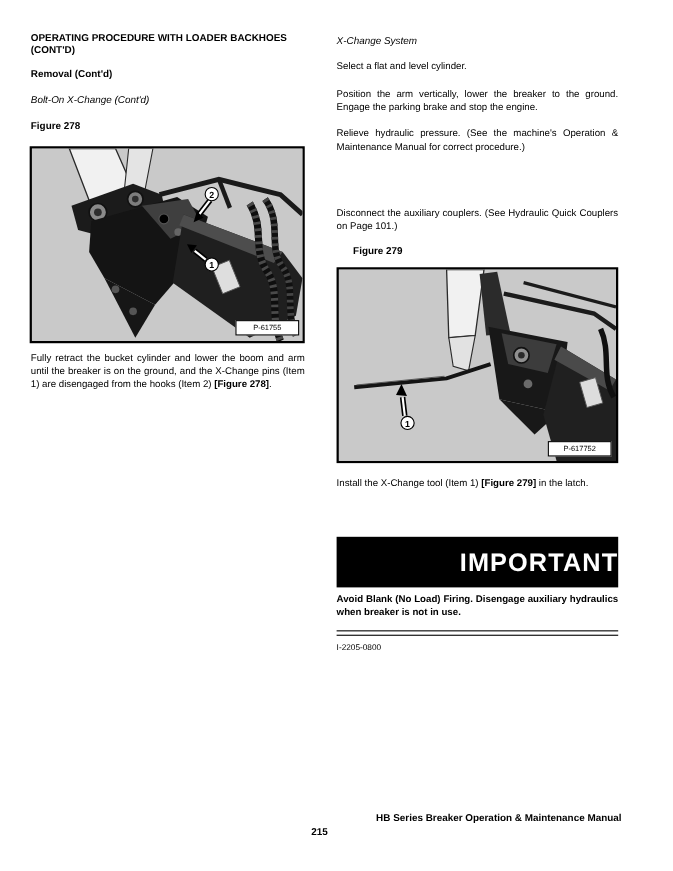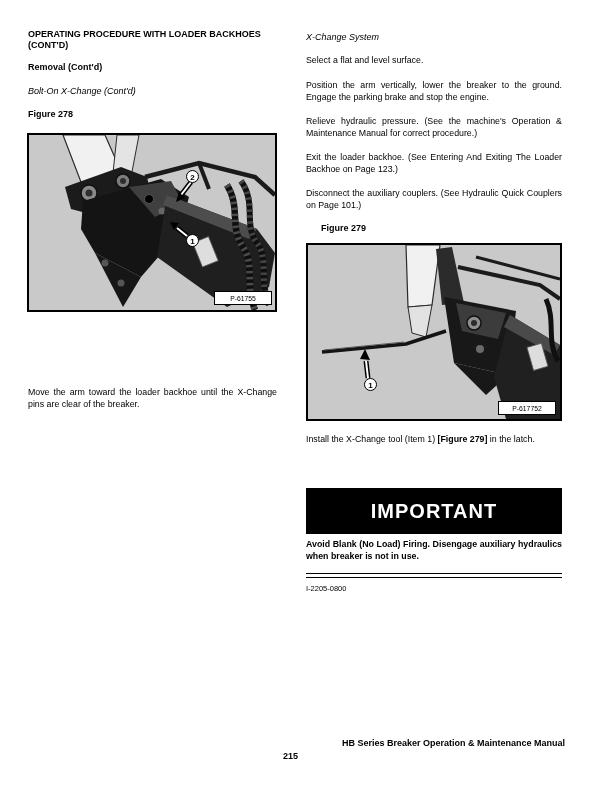--- a/index.html
+++ b/index.html
@@ -17,21 +17,21 @@
   .callout{
     position:absolute;width:13px;height:13px;border:1.4px solid #000;border-radius:50%;
     background:#fff;font-size:8px;font-weight:bold;line-height:13px;text-align:center;box-sizing:border-box;
   }
   .photo-label{
     position:absolute;background:#fff;border:1px solid #000;font-size:6.8px;
     display:flex;align-items:center;justify-content:center;box-sizing:border-box;
   }
   .important-box{
     position:absolute;left:306px;top:488px;width:256px;height:46px;background:#000;color:#fff;
-    display:flex;align-items:center;justify-content:center;font-weight:bold;font-size:20px;letter-spacing:1px;
+    display:flex;align-items:center;justify-content:flex-end;font-weight:bold;font-size:23px;letter-spacing:1px;
   }
   .important-caption{
     position:absolute;left:306px;top:538px;width:256px;font-weight:bold;font-size:8.8px;line-height:12px;
     text-align:justify;
   }
   .code{position:absolute;left:306px;top:584px;width:256px;font-size:7.5px;line-height:9px;}
   .double-rule{
     position:absolute;left:306px;top:573px;width:256px;height:3px;
     border-top:1.6px solid #000;border-bottom:1.6px solid #000;box-sizing:content-box;
   }
@@ -96,32 +96,31 @@
         <line x1="158" y1="101" x2="148" y2="93" stroke="#000" stroke-width="5"></line>
         <line x1="158" y1="101" x2="148" y2="93" stroke="#fff" stroke-width="2"></line>
         <polygon points="141,87 150,88 145,95" fill="#000"></polygon>
       </g>
     </svg>
     <div class="callout" style="left:157px;top:35px;">2</div>
     <div class="callout" style="left:157px;top:99px;">1</div>
     <div class="photo-label" style="left:185px;top:156px;width:58px;height:14px;">P-61755</div>
   </div>
 
+  <p class="body" style="left:28px;top:319px;width:249px;margin:0;"><span>Fully retract the bucket cylinder and lower the boom and arm until the breaker is on the ground, and the X-Change pins (Item 1) are disengaged from the hooks (Item 2) </span><span class="figref">[Figure 278]</span><span>.</span></p>
 
-  <p class="body" style="left:28px;top:386px;width:249px;margin:0;">Move the arm toward the loader backhoe until the X-Change pins are clear of the breaker.</p>
 
   <div class="h-italic" style="left:306px;top:32px;width:256px;">X-Change System</div>
 
-  <p class="body" style="left:306px;top:54px;width:256px;margin:0;">Select a flat and level surface.</p>
+  <p class="body" style="left:306px;top:54px;width:256px;margin:0;">Select a flat and level cylinder.</p>
 
   <p class="body" style="left:306px;top:115px;width:256px;margin:0;">Relieve hydraulic pressure. (See the machine's Operation &amp; Maintenance Manual for correct procedure.)</p>
 
   <p class="body" style="left:306px;top:79px;width:256px;margin:0;">Position the arm vertically, lower the breaker to the ground. Engage the parking brake and stop the engine.</p>
 
-  <p class="body" style="left:306px;top:151px;width:256px;margin:0;">Exit the loader backhoe. (See Entering And Exiting The Loader Backhoe on Page 123.)</p>
 
   <p class="body" style="left:306px;top:187px;width:256px;margin:0;">Disconnect the auxiliary couplers. (See Hydraulic Quick Couplers on Page 101.)</p>
 
   <div class="figcap" style="left:306px;top:223px;margin-left:15px;">Figure 279</div>
 
   <div class="figure" style="left:306px;top:243px;width:252px;height:174px;">
     <svg viewBox="0 0 252 174" width="252" height="174">
       <rect width="252" height="174" fill="#c9c9c9"></rect>
       <g>
         <polygon points="98,0 132,0 124,60 100,62" fill="#f1f1f1" stroke="#2a2a2a" stroke-width="1.2"></polygon>

